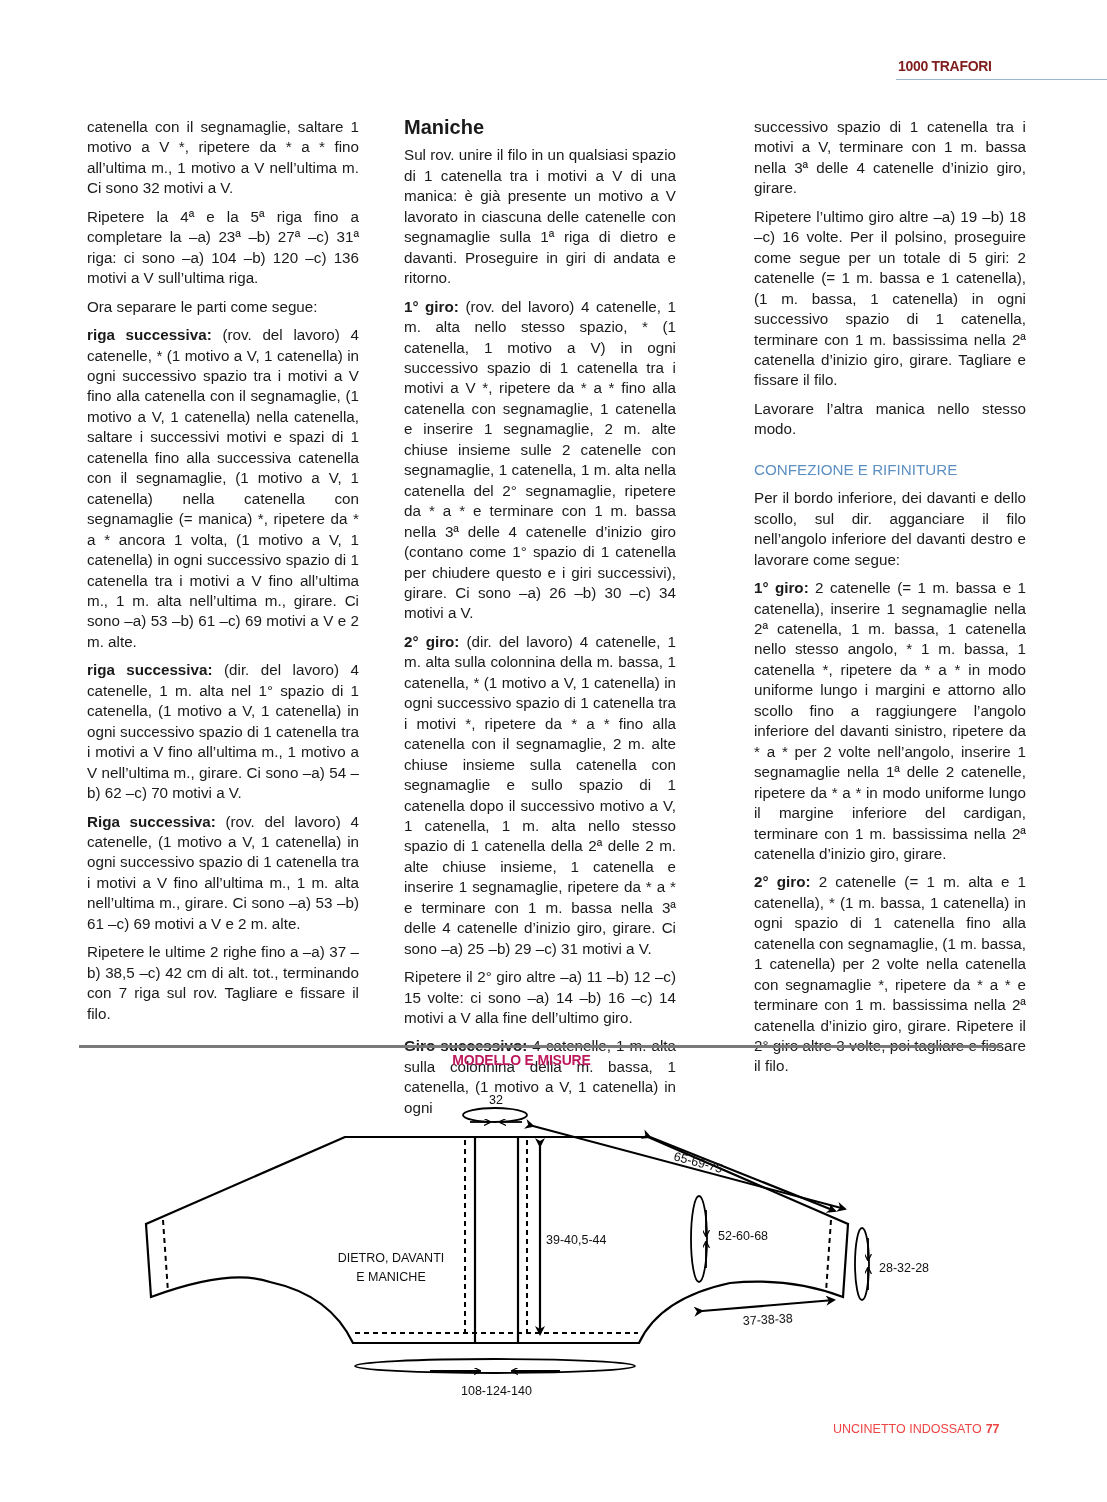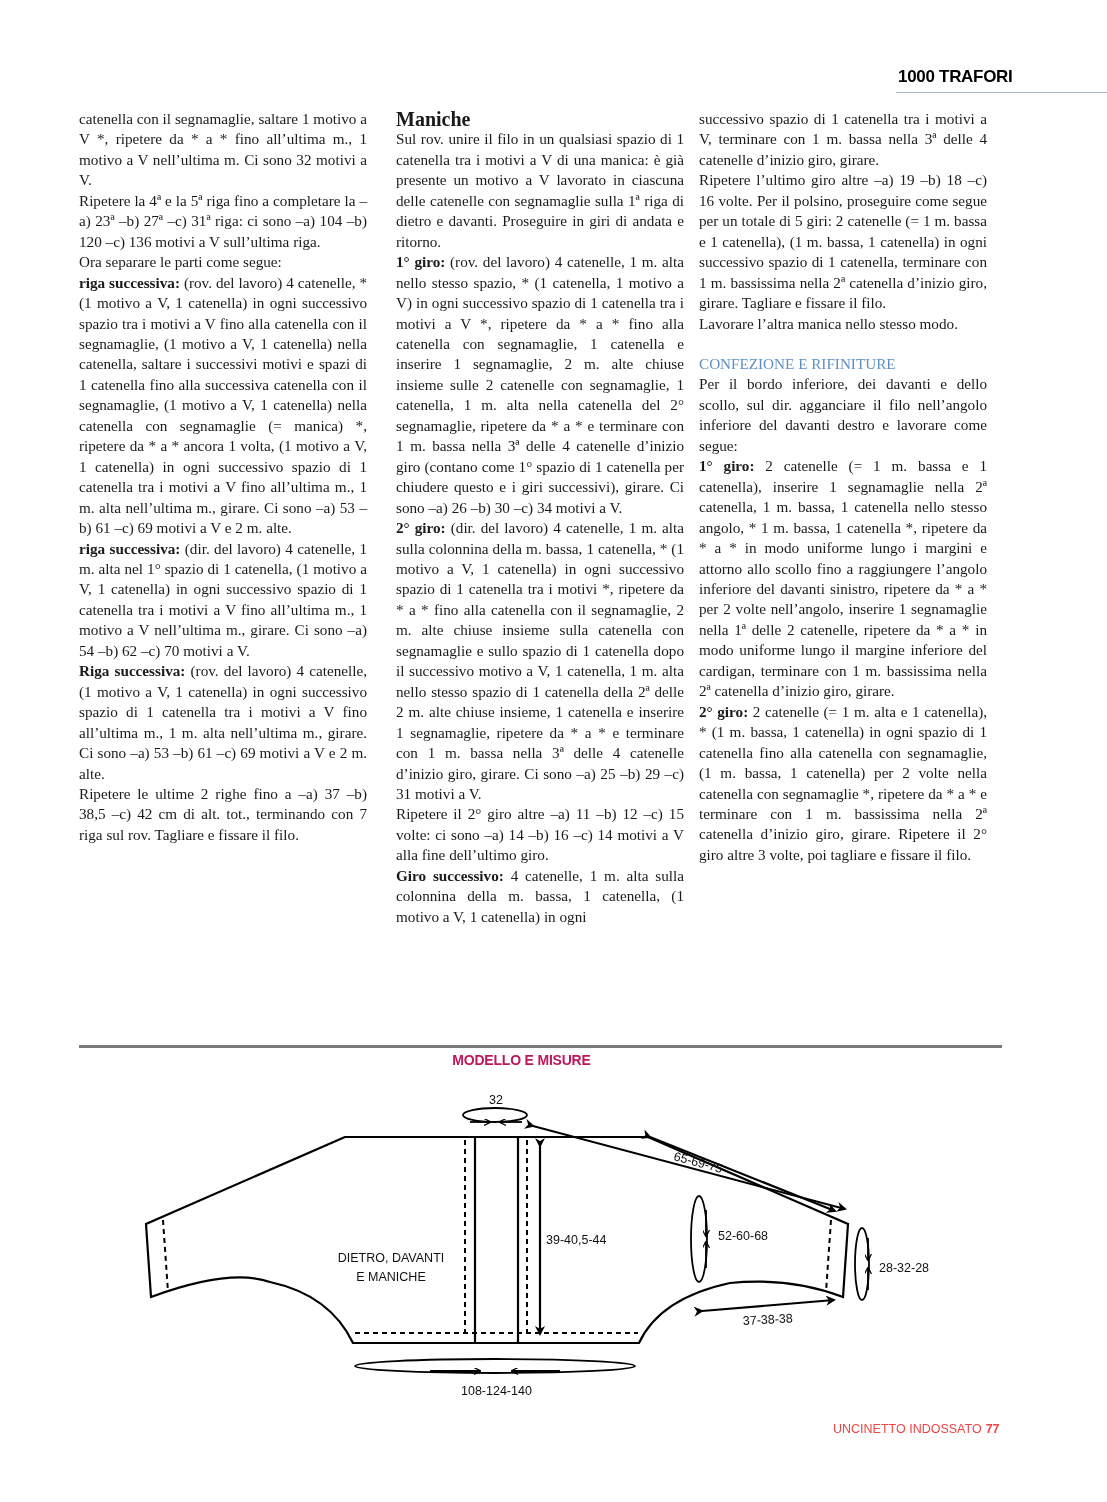--- a/index.html
+++ b/index.html
@@ -1,27 +1,27 @@
 <!DOCTYPE html>
 <html><head>
 <meta charset="utf-8">
 <style>
   html, body { margin: 0; padding: 0; background: #ffffff; }
   body { width: 1107px; height: 1502px; position: relative; overflow: hidden;
          font-family: "Liberation Sans", "DejaVu Sans", sans-serif; color: #1a1a1a; }
   .header { position: absolute; left: 896px; top: 58px; width: 211px; }
-  .header-title { font-family: "Liberation Sans", sans-serif; font-weight: bold; font-size: 17px;
-                  color: #000000; letter-spacing: -0.3px; padding-left: 2px; margin-top: 9px; }
+  .header-title { font-family: "Liberation Sans", sans-serif; font-weight: bold; font-size: 14px;
+                  color: #7f1d1d; letter-spacing: -0.3px; padding-left: 2px; }
   .header-rule { height: 1px; background: #9bb6d2; margin-top: 5px; }
   .col { position: absolute; top: 109px; width: 288px; font-size: 15.2px; line-height: 20.45px;
          text-align: justify; }
-  .col p { margin: 0; font-family: Liberation Serif, serif; }
+  .col p { margin: 8px; }
   .col1 { left: 79px; }
   .col2 { left: 396px; }
-  .col3 { left: 699px; }
+  .col3 { left: 746px; }
   b, .bold { font-weight: bold; }
   .section-head { font-weight: bold; font-size: 20px; }
   .blue-head { color: #5d8fc2; font-size: 15.2px; margin-top: 20px !important; }
   .divider { position: absolute; left: 79px; top: 1045px; width: 923px; height: 3px; background: #7a7a7a; }
   .diag-title { position: absolute; left: 0; width: 1043px; top: 1052px; text-align: center;
                 font-weight: bold; font-size: 14px; color: #be185d; letter-spacing: -0.2px; }
   .diagram { position: absolute; left: 0; top: 0; }
   .dlabel { font-family: "Liberation Sans", sans-serif; font-size: 12.5px; fill: #111; }
   .footer { position: absolute; left: 833px; top: 1422px; font-size: 12.5px; color: #ef4444; }
   .footer .pg { font-weight: bold; margin-left: 4px; }

